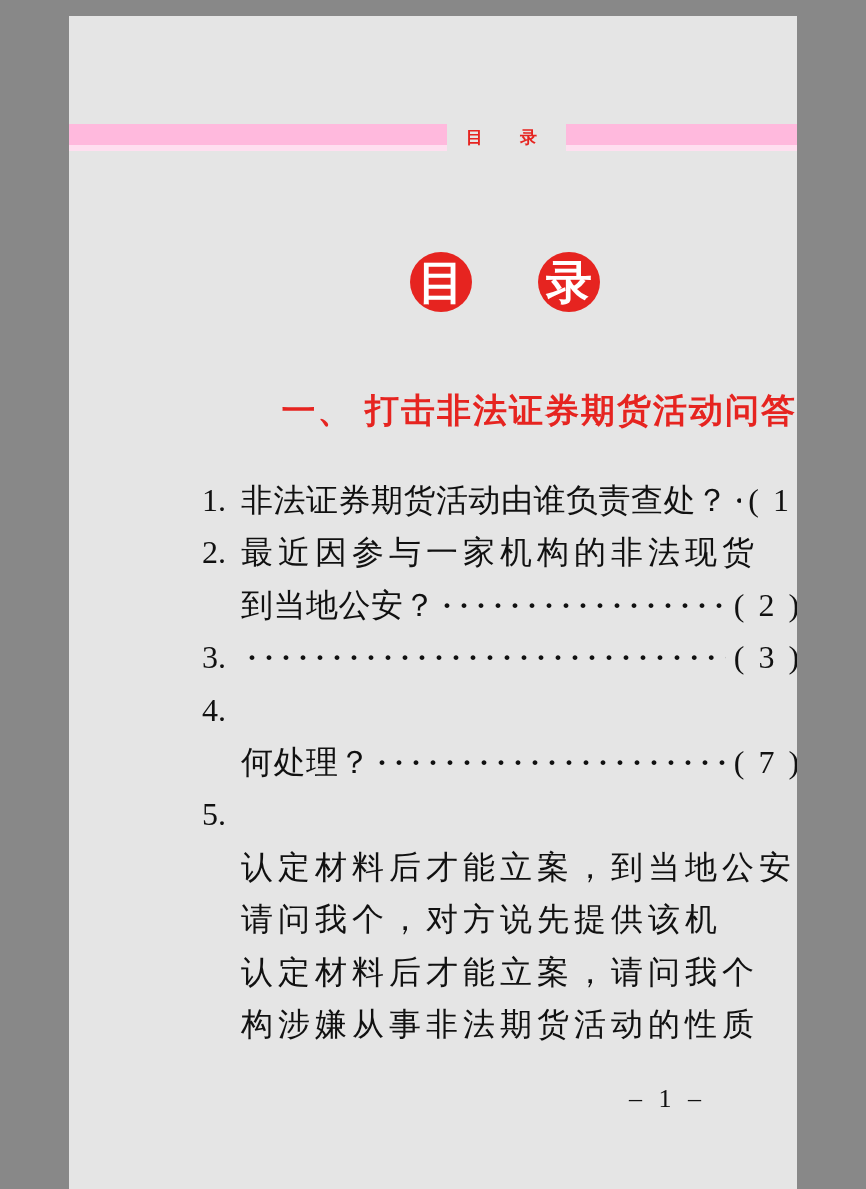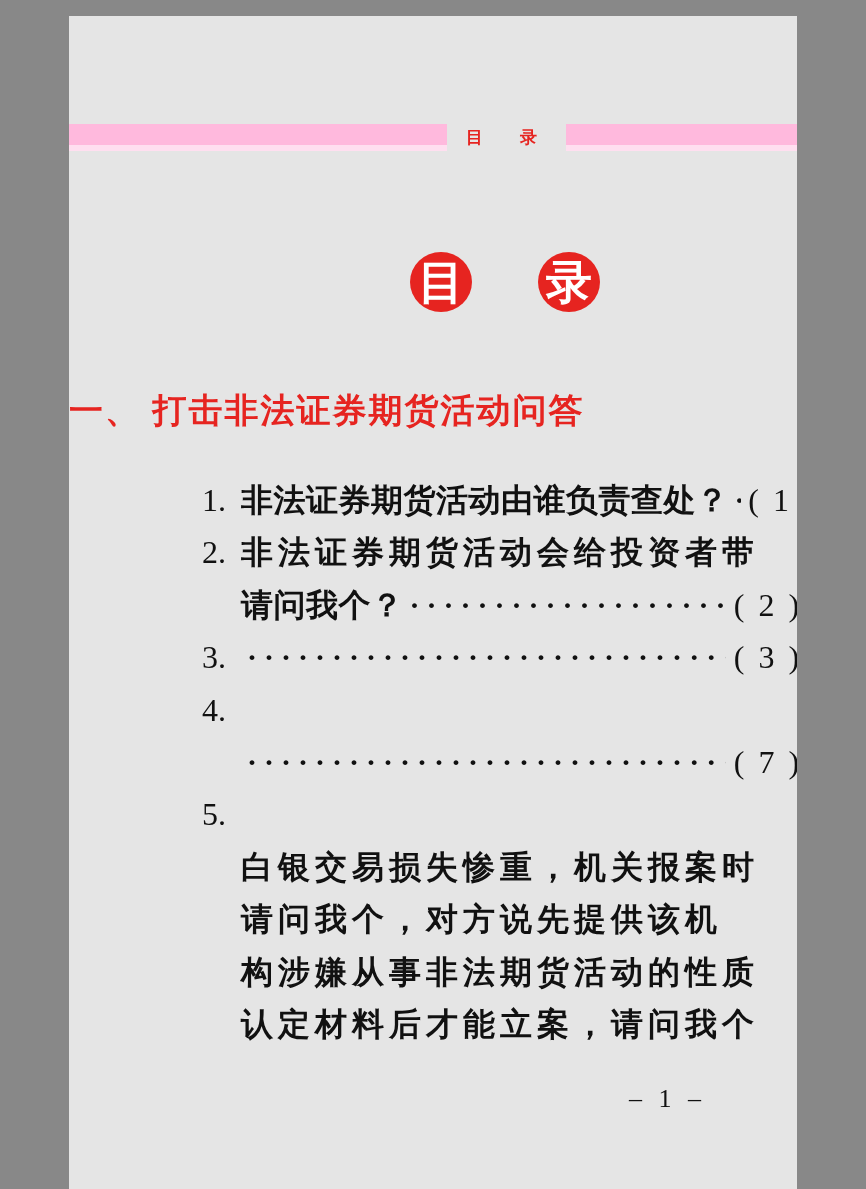--- a/index.html
+++ b/index.html
@@ -38,39 +38,39 @@
     color:#ffffff;
     font-family:"Liberation Sans","DejaVu Sans",sans-serif;
     font-size:46px;font-weight:bold;
     line-height:60px;text-align:center;
   }
   .badge-1{left:341px;}
   .badge-2{left:469px;}
   
   .section-heading{
     position:absolute;top:372px;left:0;width:100%;
-    text-align:left;
+    text-align:right;
     font-family:"Liberation Sans","DejaVu Sans",sans-serif;
     font-size:34px;font-weight:bold;
     letter-spacing:2px;
     color:var(--accent_red);
     white-space:nowrap;
   }
   
   .toc{
     position:absolute;left:133px;top:458px;width:608px;
     font-size:32px;
   }
   .toc-line{
     display:flex;align-items:baseline;
     height:52.4px;line-height:52.4px;
     white-space:nowrap;
   }
   .toc-num{flex:0 0 39px;}
-  .toc-text{flex:0 0 auto;letter-spacing:0.5px;font-weight:bold;}
+  .toc-text{flex:0 0 auto;letter-spacing:0.5px;}
   .toc-text.wide{letter-spacing:5px;}
   .toc-leader{
     flex:1 1 auto;overflow:hidden;
     white-space:nowrap;
     align-self:center;line-height:normal;
     font-size:30px;font-weight:bold;
     letter-spacing:7px;
     padding:0 6px;
     text-align:left;
   }
@@ -105,80 +105,81 @@
   <div class="toc" id="toc">
     <div class="toc-line">
       <span class="toc-num">1.</span>
       <span class="toc-text">非法证券期货活动由谁负责查处？</span>
       <span class="toc-leader single">·</span>
       <span class="toc-page">( 1 )</span>
     </div>
 
     <div class="toc-line">
       <span class="toc-num">2.</span>
-      <span class="toc-text wide">非法证券期货活动会给投资者带</span>
+      <span class="toc-text wide">最近因参与一家机构的非法现货</span>
       <span class="toc-leader"></span>
       <span class="toc-page"></span>
     </div>
 
     <div class="toc-line">
       <span class="toc-num"></span>
-      <span class="toc-text">请问我个？</span>
+      <span class="toc-text">到当地公安？</span>
       <span class="toc-leader">········································</span>
       <span class="toc-page">( 2 )</span>
     </div>
 
     <div class="toc-line">
       <span class="toc-num">3.</span>
       <span class="toc-leader">········································</span>
       <span class="toc-page">( 3 )</span>
     </div>
 
     <div class="toc-line">
       <span class="toc-num">4.</span>
       <span class="toc-leader"></span>
       <span class="toc-page"></span>
     </div>
 
     <div class="toc-line">
       <span class="toc-num"></span>
+      <span class="toc-text">何处理？</span>
       <span class="toc-leader">········································</span>
       <span class="toc-page">( 7 )</span>
     </div>
 
     <div class="toc-line">
       <span class="toc-num">5.</span>
       <span class="toc-leader"></span>
       <span class="toc-page"></span>
     </div>
 
     <div class="toc-line">
       <span class="toc-num"></span>
-      <span class="toc-text wide">白银交易损失惨重，机关报案时</span>
+      <span class="toc-text wide">认定材料后才能立案，到当地公安</span>
       <span class="toc-leader"></span>
       <span class="toc-page"></span>
     </div>
 
     <div class="toc-line">
       <span class="toc-num"></span>
       <span class="toc-text wide">请问我个，对方说先提供该机</span>
       <span class="toc-leader"></span>
       <span class="toc-page"></span>
     </div>
 
     <div class="toc-line">
       <span class="toc-num"></span>
-      <span class="toc-text wide">构涉嫌从事非法期货活动的性质</span>
+      <span class="toc-text wide">认定材料后才能立案，请问我个</span>
       <span class="toc-leader"></span>
       <span class="toc-page"></span>
     </div>
 
     <div class="toc-line">
       <span class="toc-num"></span>
-      <span class="toc-text wide">认定材料后才能立案，请问我个</span>
+      <span class="toc-text wide">构涉嫌从事非法期货活动的性质</span>
       <span class="toc-leader"></span>
       <span class="toc-page"></span>
     </div>
   </div>
 
   <div class="folio">– 1 –</div>
 
   <div class="bottom-band"></div>
 
 </div>

